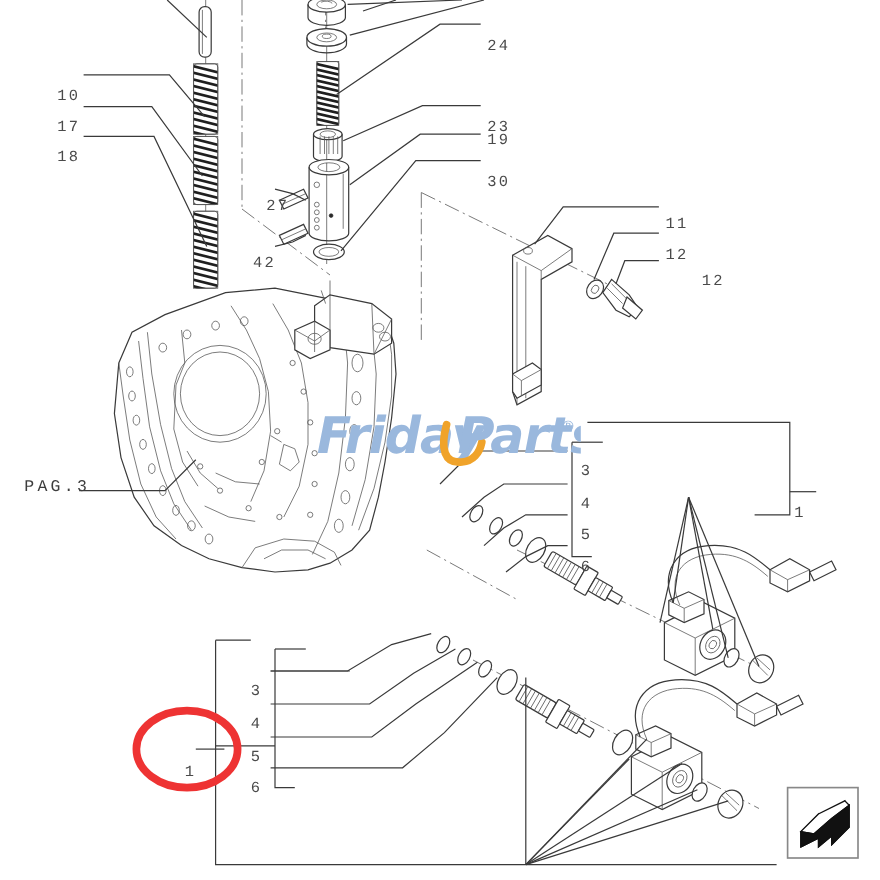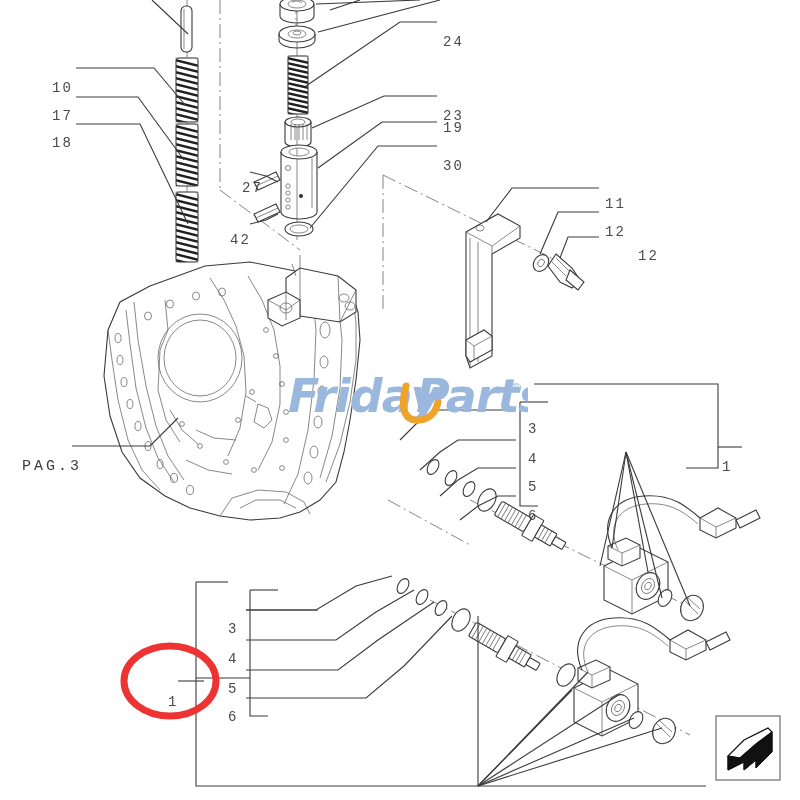--- a/index.html
+++ b/index.html
@@ -480,15 +480,15 @@
   <div class="callout" style="left:528px; top:431px;">4</div>
   <div class="callout" style="left:528px; top:459px;">5</div>
   <div class="callout" style="left:528px; top:488px;">6</div>
   <div class="callout" style="left:722px; top:439px;">1</div>
   <div class="callout" style="left:228px; top:601px;">3</div>
   <div class="callout" style="left:228px; top:631px;">4</div>
   <div class="callout" style="left:228px; top:661px;">5</div>
   <div class="callout" style="left:228px; top:689px;">6</div>
   <div class="callout" style="left:168px; top:674px;">1</div>
 
-  <div class="callout pag" style="left:22px; top:438px;">PAG.3</div>
+  <div class="callout pag" style="left:22px; top:414px;">PAG.3</div>
 
 </div>
 
 </body></html>

